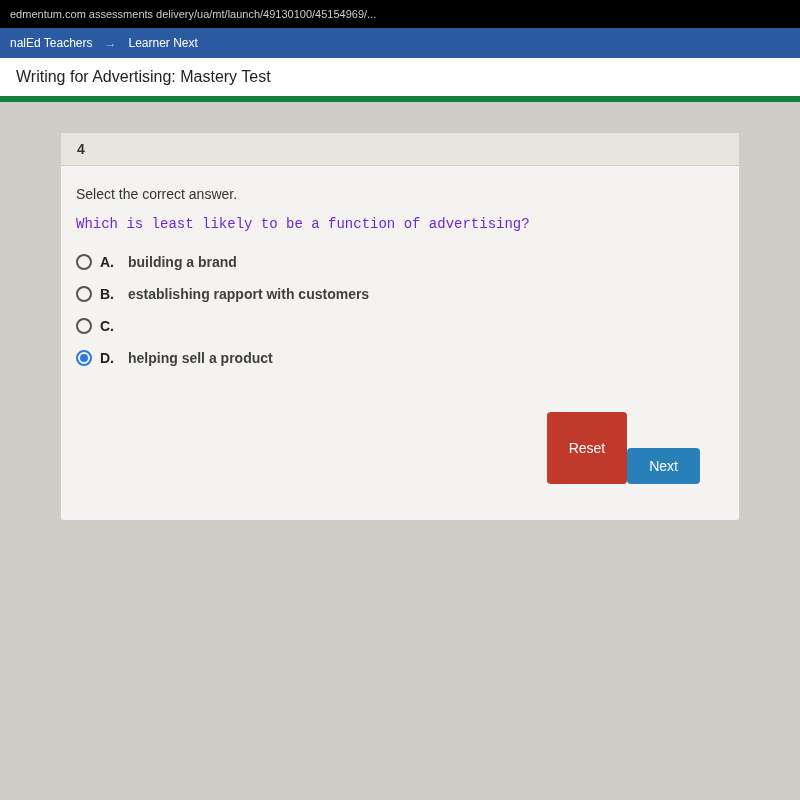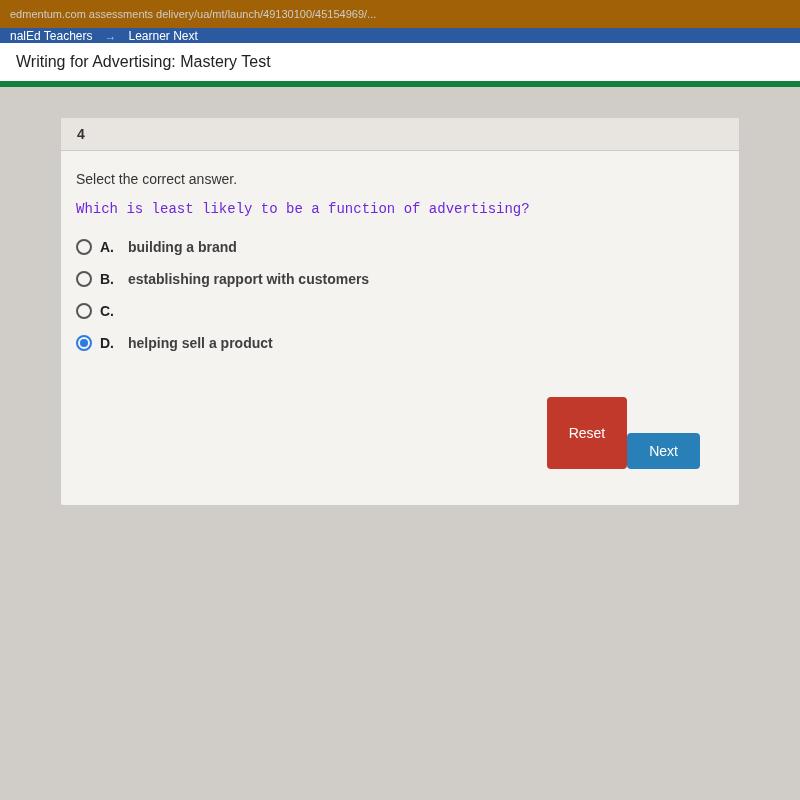--- a/index.html
+++ b/index.html
@@ -10,35 +10,35 @@
 
     body {
       width: 800px;
       height: 800px;
       background: #d0ccc8;
       font-family: Arial, sans-serif;
       overflow: hidden;
     }
 
     .browser-bar {
-      background: #a16207;
+      background: #000000;
       height: 28px;
       display: flex;
       align-items: center;
       padding: 12px 10px;
     }
 
     .browser-url {
       color: #ccc;
       font-size: 11px;
     }
 
     .nav-bar {
       background: #2c5aa0;
-      height: 15px;
+      height: 30px;
       display: flex;
       align-items: center;
       padding: 0 10px;
       gap: 12px;
     }
 
     .nav-link {
       color: #fff;
       font-size: 12px;
       text-decoration: none;

